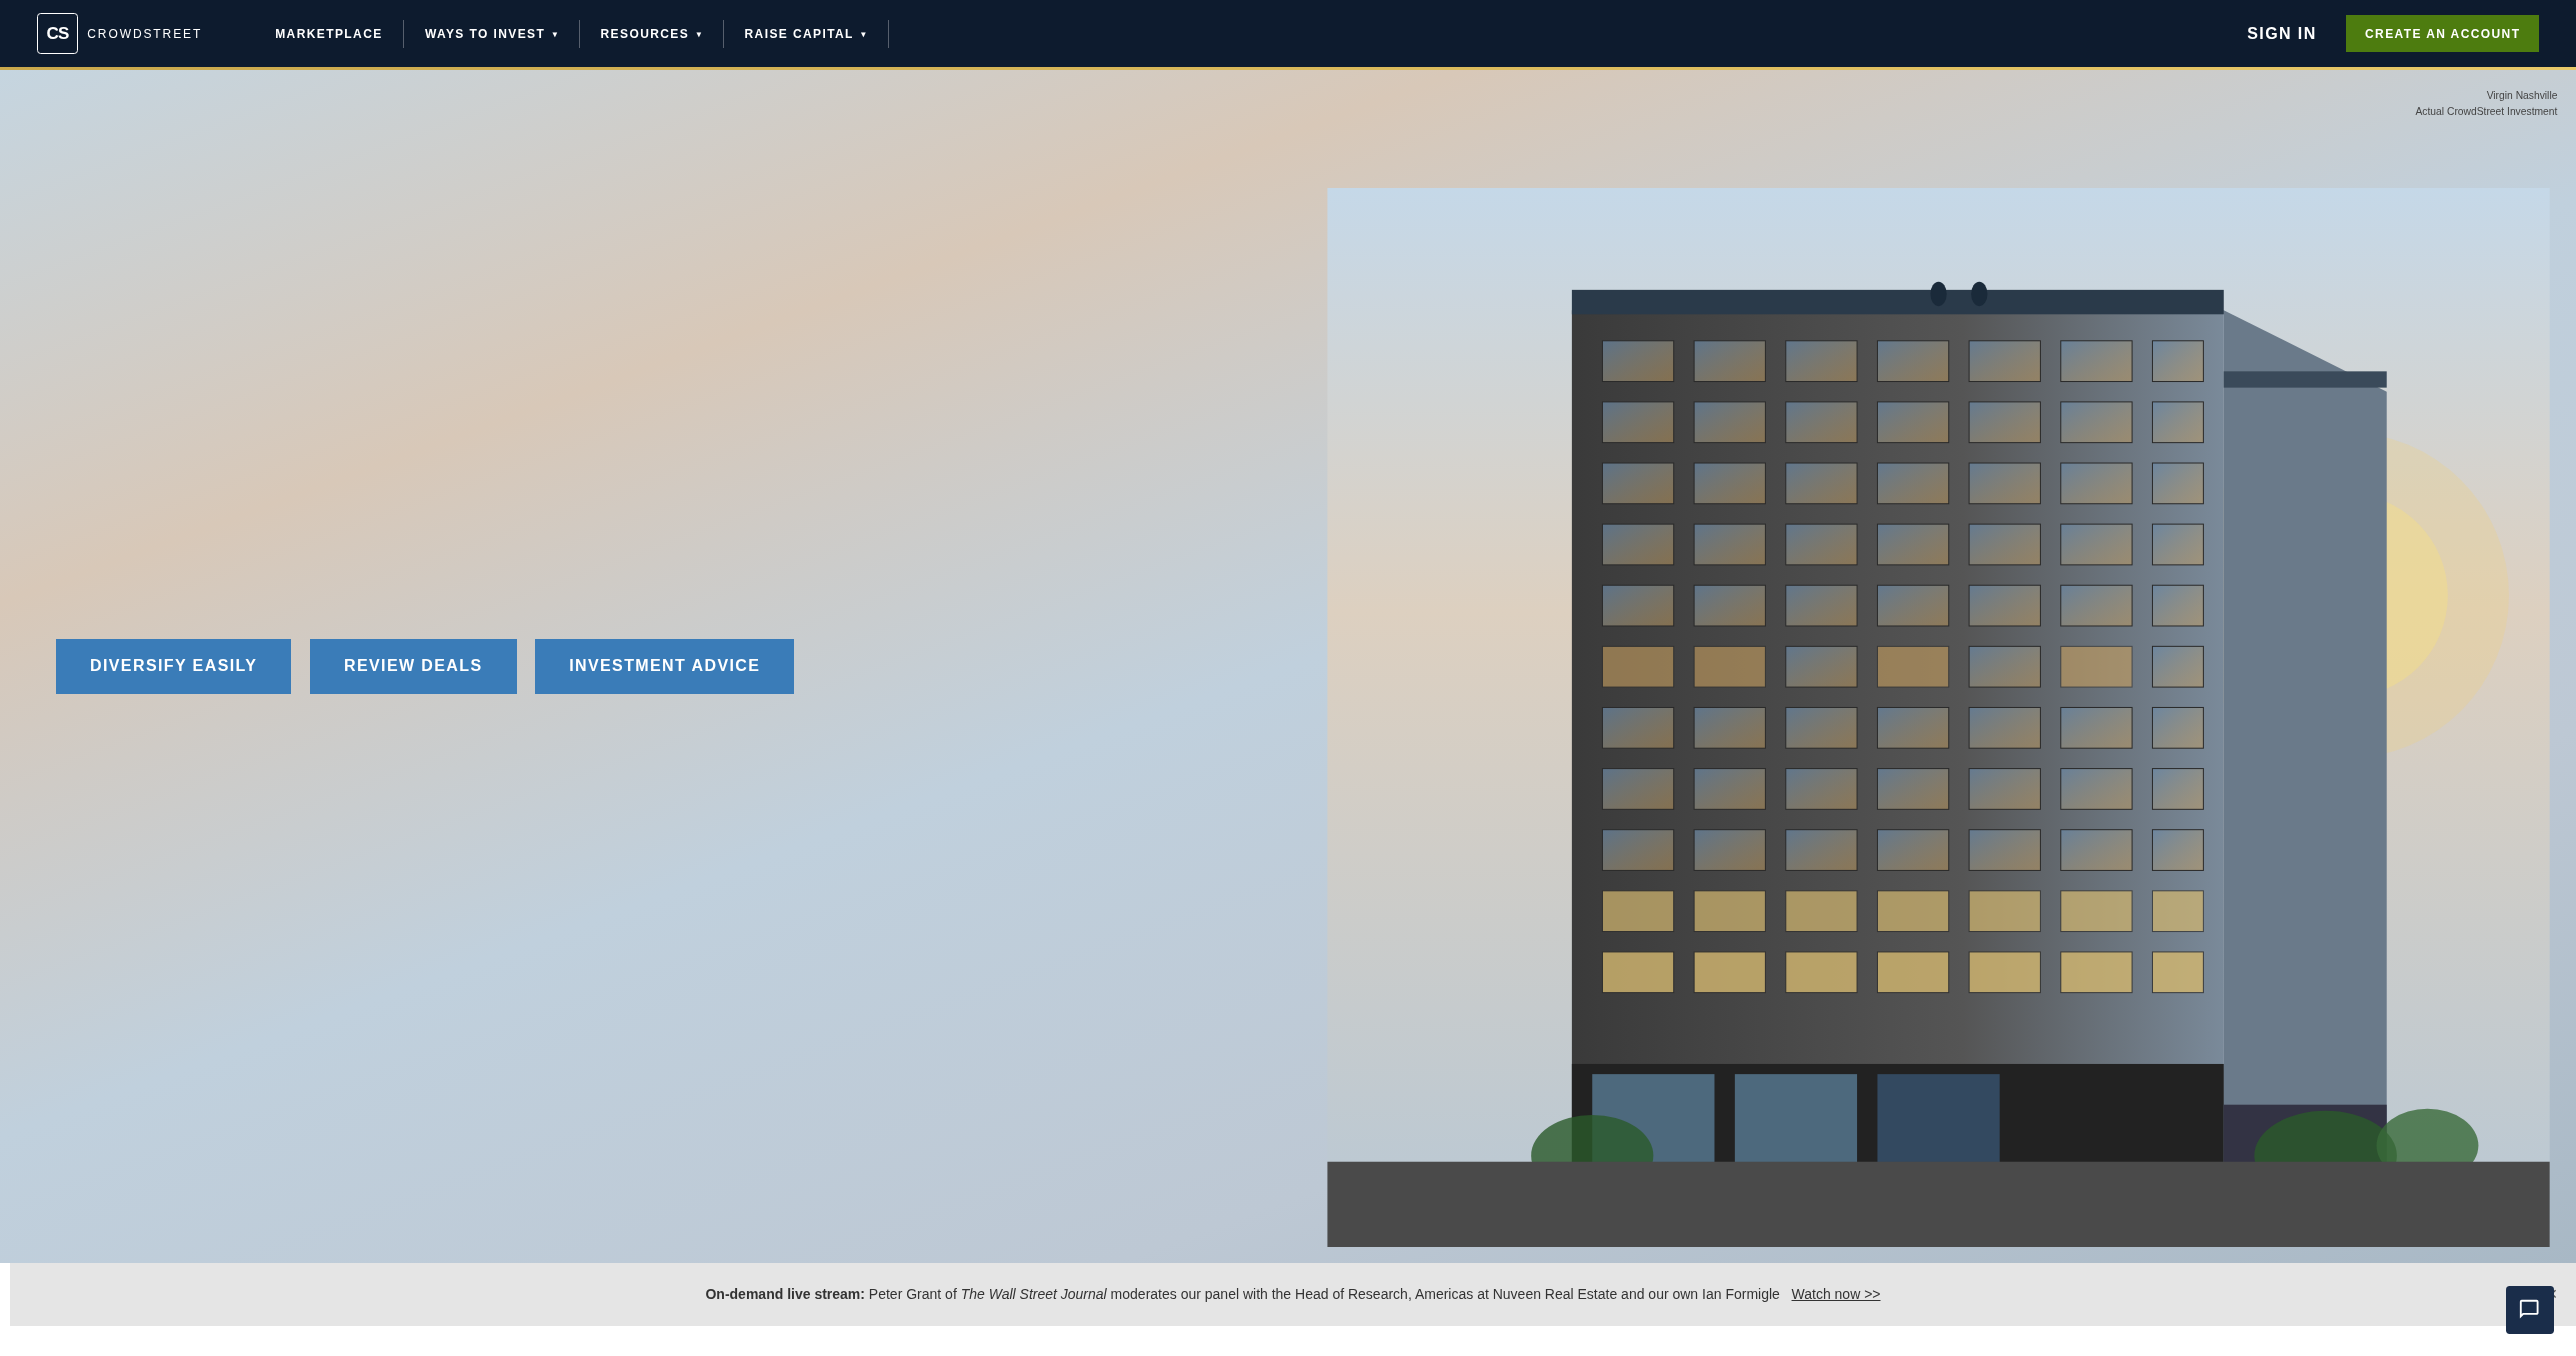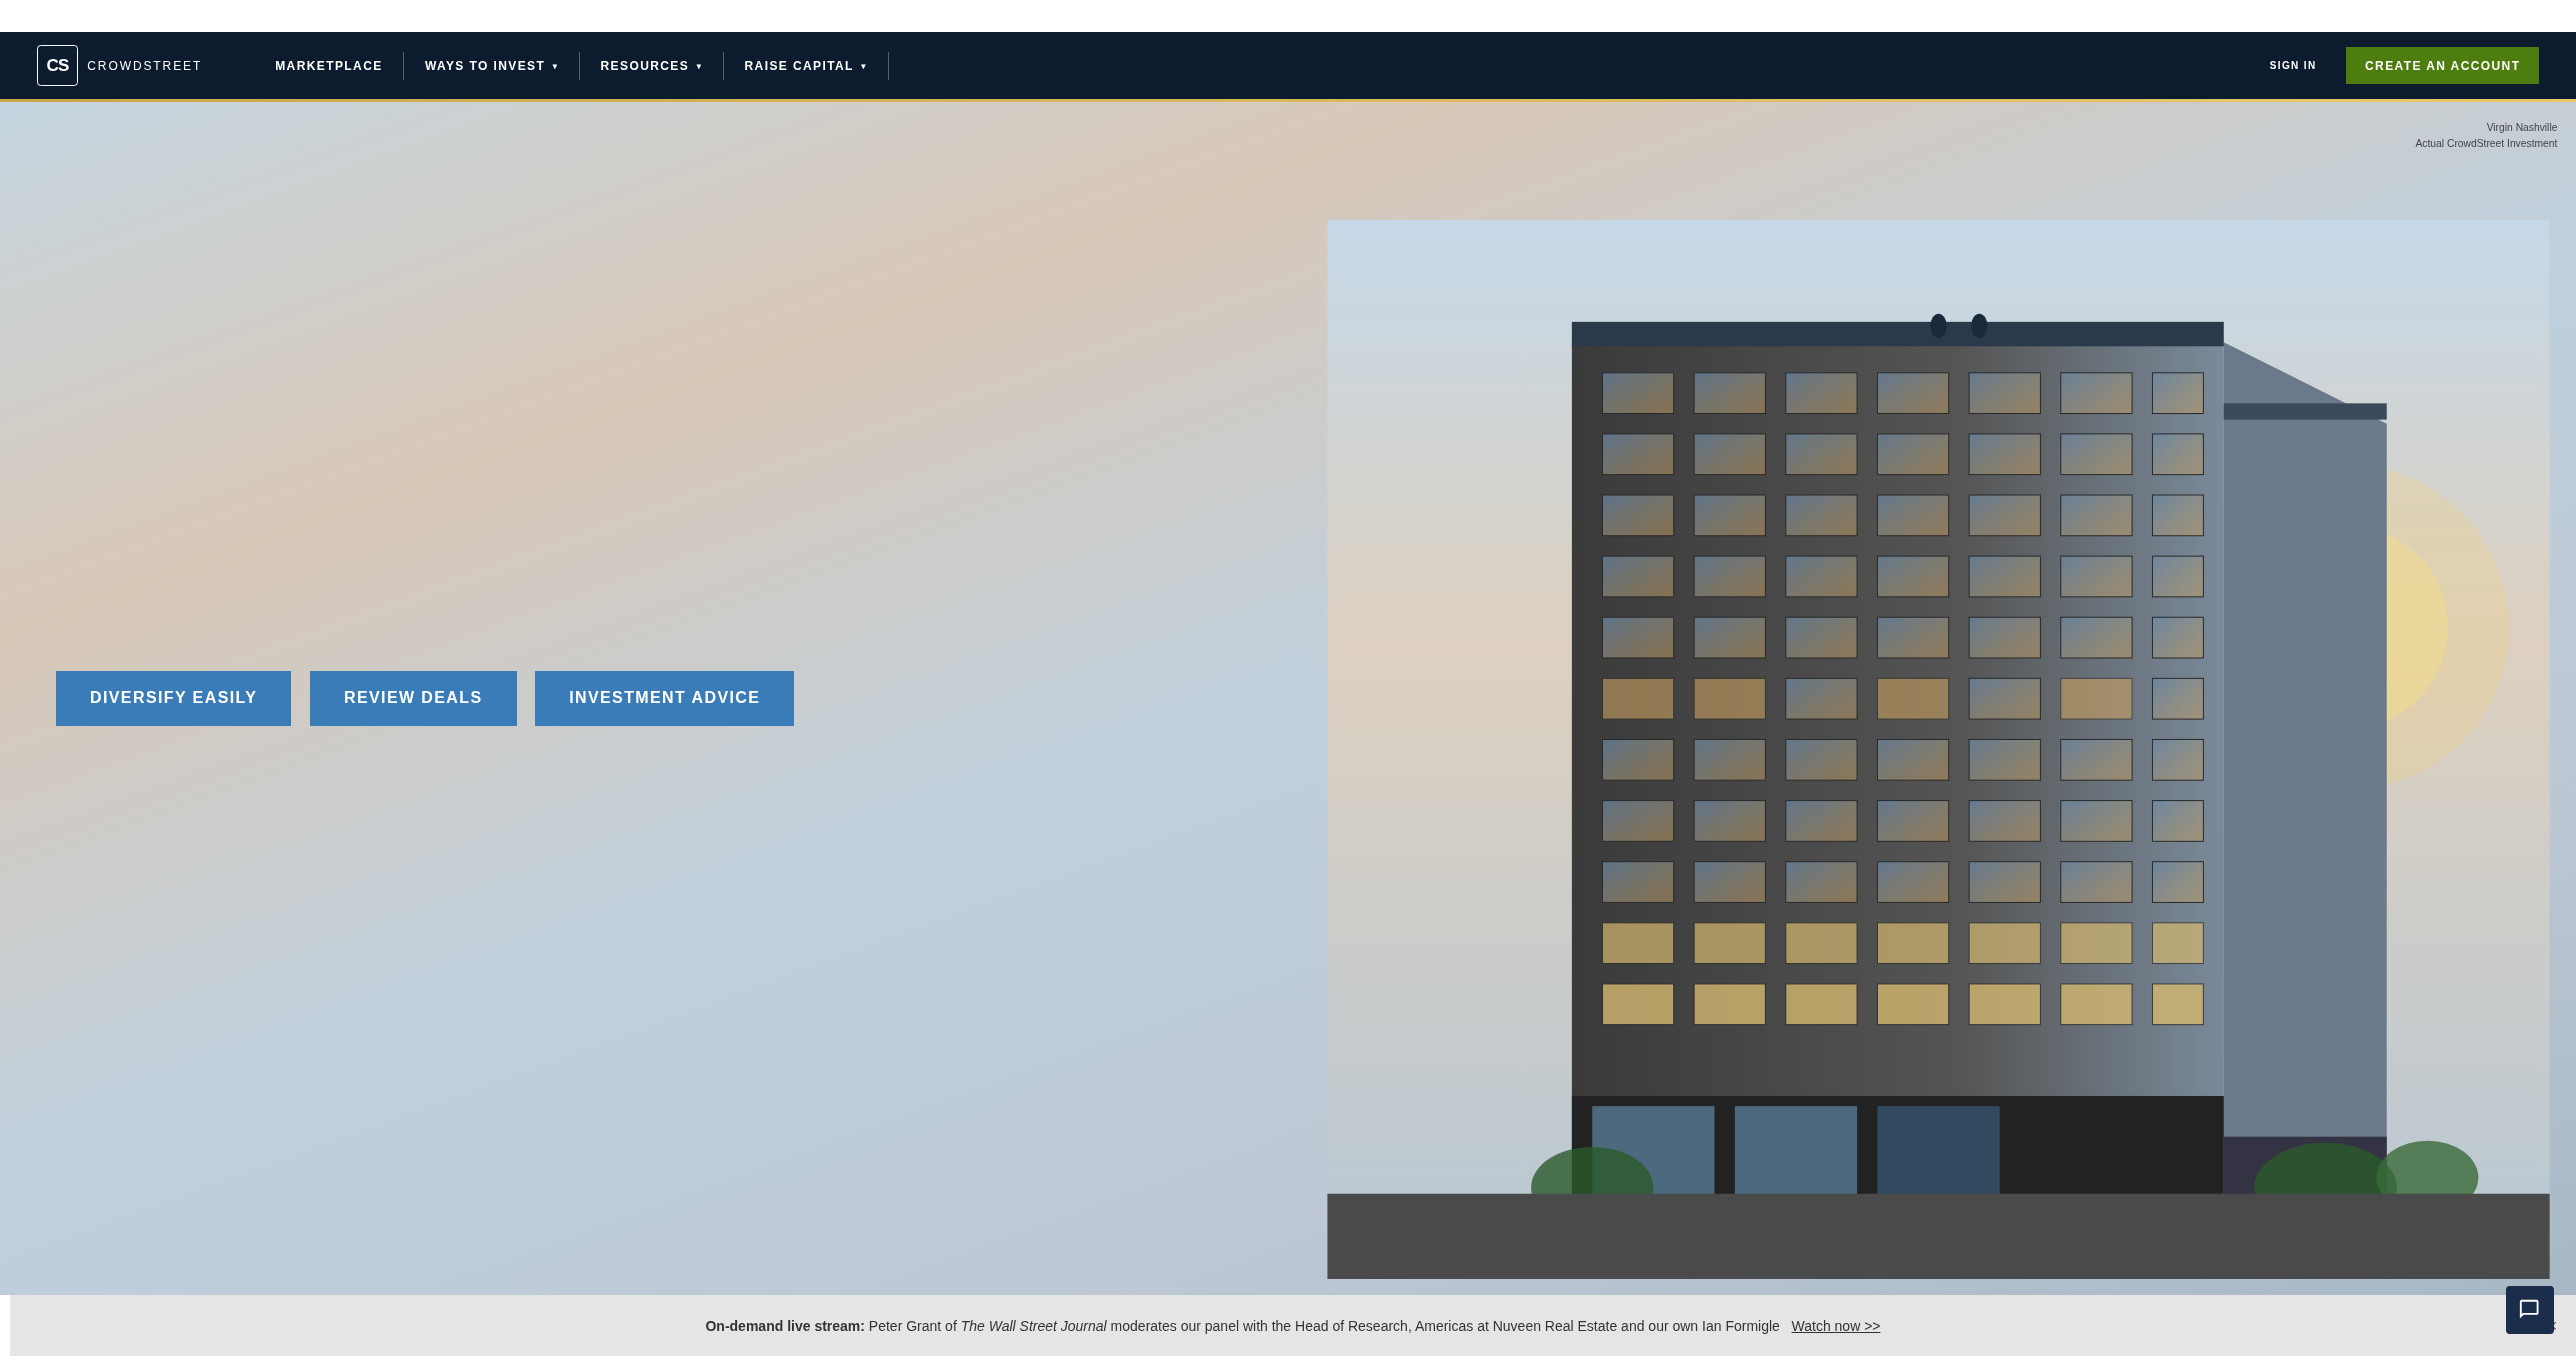--- a/index.html
+++ b/index.html
@@ -7,21 +7,20 @@
 
     
     .navbar {
       background-color: #0d1b2e;
       height: 67px;
       display: flex;
       align-items: center;
       padding: 0 37px;
       position: relative;
       z-index: 100;
-      margin-top: 32px;
     }
     .navbar-border-bottom {
       height: 2.8px;
       background: linear-gradient(to right, #c9a84c, #e8c96a);
     }
     .logo-area {
       display: flex;
       align-items: center;
       gap: 9.3px;
       margin-right: 56px;
@@ -80,21 +79,21 @@
     }
     .nav-right {
       display: flex;
       align-items: center;
       gap: 18.6px;
       margin-left: auto;
     }
     .sign-in {
       color: #fff;
       font-family: sans-serif;
-      font-size: 10px;
+      font-size: 16px;
       letter-spacing: 1.4px;
       font-weight: 600;
       cursor: pointer;
       padding: 7.5px 11.2px;
     }
     .create-account-btn {
       background-color: #4d7c0f;
       color: #fff;
       font-family: sans-serif;
       font-size: 12px;

